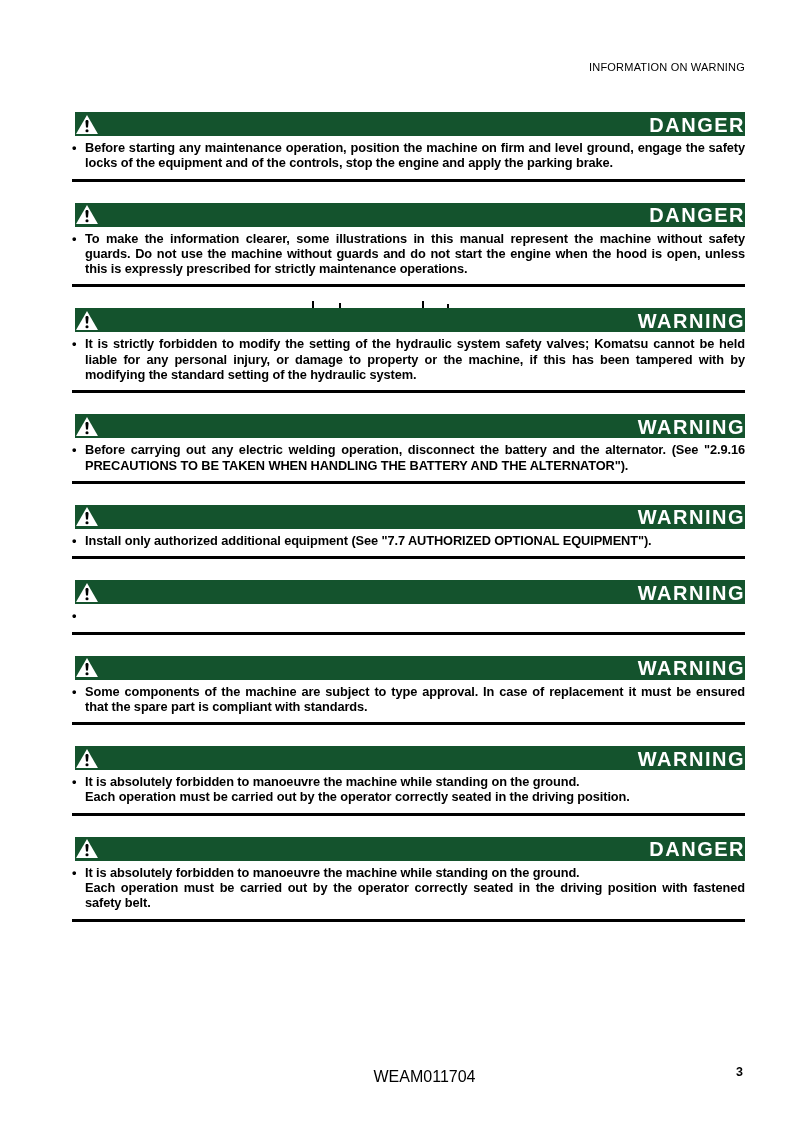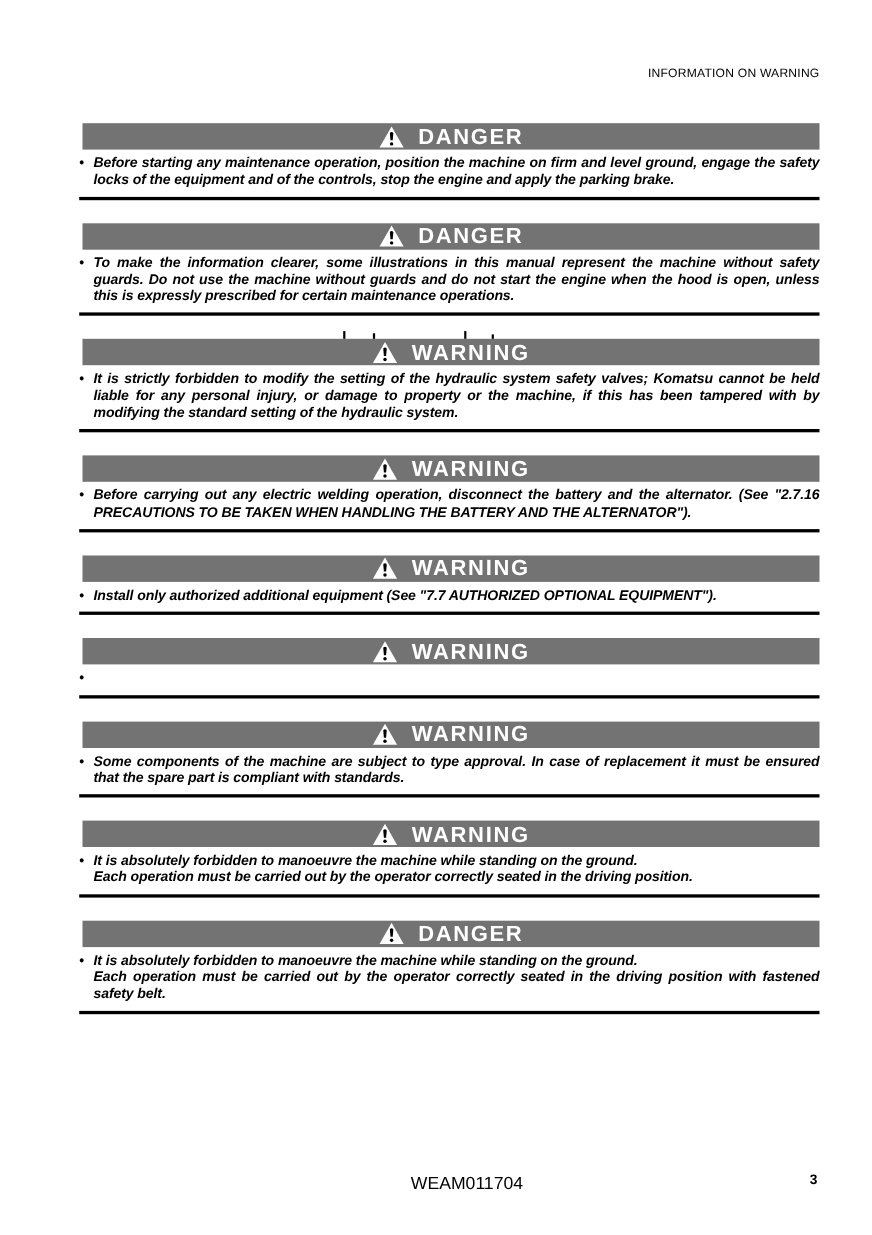--- a/index.html
+++ b/index.html
@@ -25,44 +25,44 @@
     position: absolute;
     top: 112px;
     left: 72px;
     width: 673px;
   }
   .notice { margin-bottom: 21px; }
   .banner {
     position: relative;
     margin-left: 3px;
     height: 24px;
-    background: #737373;
+    background: #14532d;
     display: flex;
     align-items: center;
-    justify-content: center;
+    justify-content: space-between;
     gap: 12px;
   }
   .tri { display: flex; align-items: center; }
   .blabel {
     color: #ffffff;
     font-weight: bold;
     font-size: 20px;
     line-height: 1;
     letter-spacing: 1.5px;
     padding-top: 1px;
   }
   .nbody { display: flex; margin-top: 4px; }
   .bullet {
     flex: 0 0 13px;
     width: 13px;
     font-size: 12.8px;
     font-weight: bold;
     line-height: 15.3px;
   }
-  .paras { flex: 1; font-style: italic; }
+  .paras { flex: 1; }
   .paras p {
     margin: 0;
     font-size: 12.8px;
     font-weight: bold;
     line-height: 15.3px;
     text-align: justify;
     letter-spacing: -0.1px;
   }
   .rule {
     border: none;
@@ -129,21 +129,21 @@
             <path d="M13 1 L25 22 L1 22 Z" fill="#ffffff"></path>
             <path d="M13 6.5 c1.1 0 1.8 .7 1.7 1.8 l-.6 6.6 h-2.2 l-.6 -6.6 c-.1 -1.1 .6 -1.8 1.7 -1.8 z" fill="#000000"></path>
             <circle cx="13" cy="18.4" r="1.7" fill="#000000"></circle>
           </svg>
         </span>
         <span class="blabel">DANGER</span>
       </div>
       <div class="nbody">
         <span class="bullet">•</span>
         <div class="paras">
-          <p>To make the information clearer, some illustrations in this manual represent the machine without safety guards. Do not use the machine without guards and do not start the engine when the hood is open, unless this is expressly prescribed for certain maintenance operations.</p>
+          <p>To make the information clearer, some illustrations in this manual represent the machine without safety guards. Do not use the machine without guards and do not start the engine when the hood is open, unless this is expressly prescribed for strictly maintenance operations.</p>
         </div>
       </div>
       <hr class="rule">
     </section>
 
     <section class="notice">
       <div class="banner">
         <span class="ticks">
             <i></i>
             <i></i>
@@ -175,21 +175,21 @@
             <path d="M13 1 L25 22 L1 22 Z" fill="#ffffff"></path>
             <path d="M13 6.5 c1.1 0 1.8 .7 1.7 1.8 l-.6 6.6 h-2.2 l-.6 -6.6 c-.1 -1.1 .6 -1.8 1.7 -1.8 z" fill="#000000"></path>
             <circle cx="13" cy="18.4" r="1.7" fill="#000000"></circle>
           </svg>
         </span>
         <span class="blabel">WARNING</span>
       </div>
       <div class="nbody">
         <span class="bullet">•</span>
         <div class="paras">
-          <p>Before carrying out any electric welding operation, disconnect the battery and the alternator. (See "2.7.16 PRECAUTIONS TO BE TAKEN WHEN HANDLING THE BATTERY AND THE ALTERNATOR").</p>
+          <p>Before carrying out any electric welding operation, disconnect the battery and the alternator. (See "2.9.16 PRECAUTIONS TO BE TAKEN WHEN HANDLING THE BATTERY AND THE ALTERNATOR").</p>
         </div>
       </div>
       <hr class="rule">
     </section>
 
     <section class="notice">
       <div class="banner">
         <span class="tri">
           <svg width="24" height="21" viewBox="0 0 26 23" aria-hidden="true">
             <path d="M13 1 L25 22 L1 22 Z" fill="#ffffff"></path>

